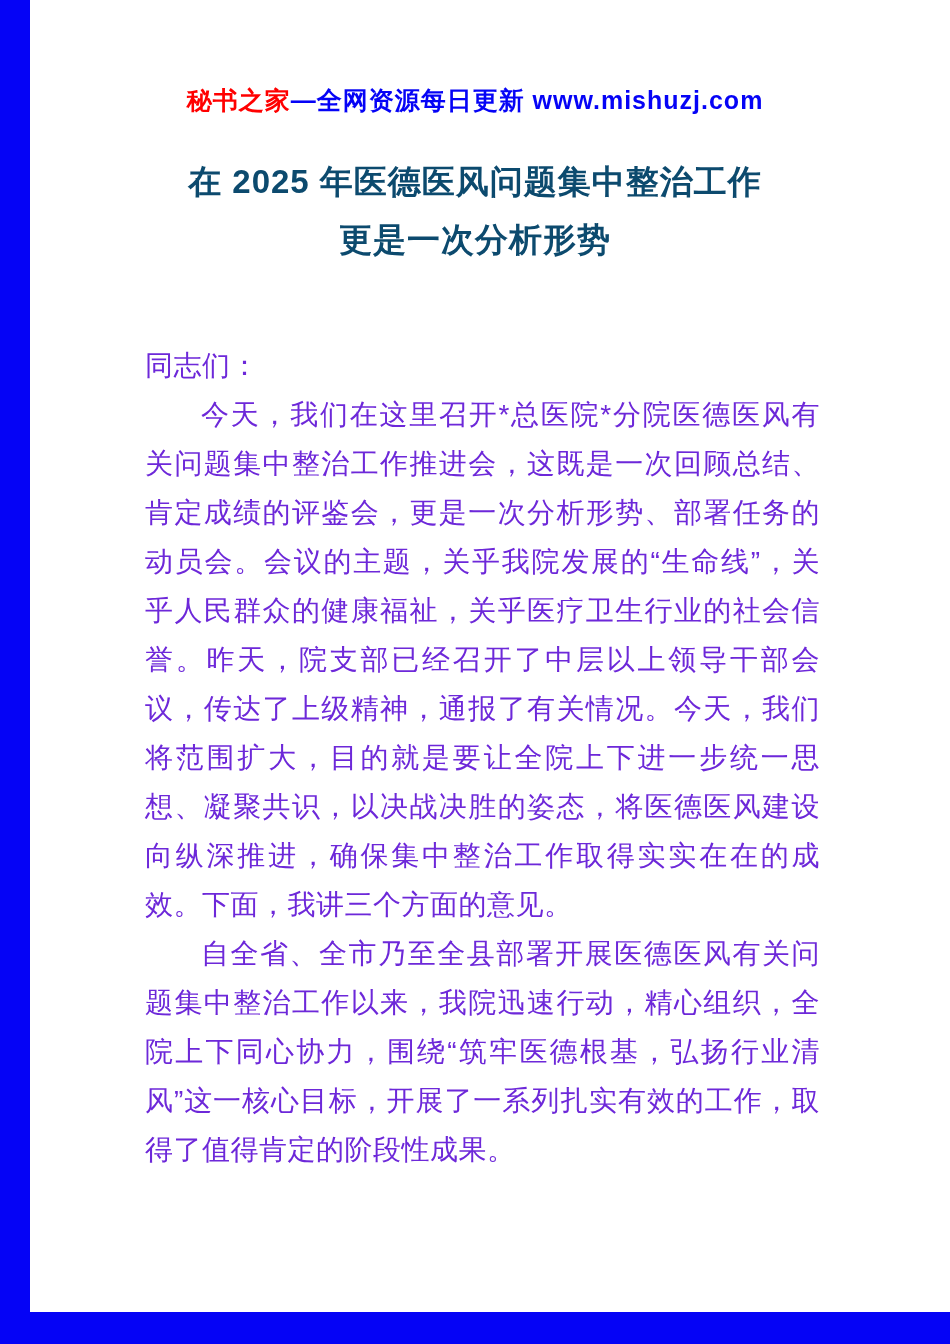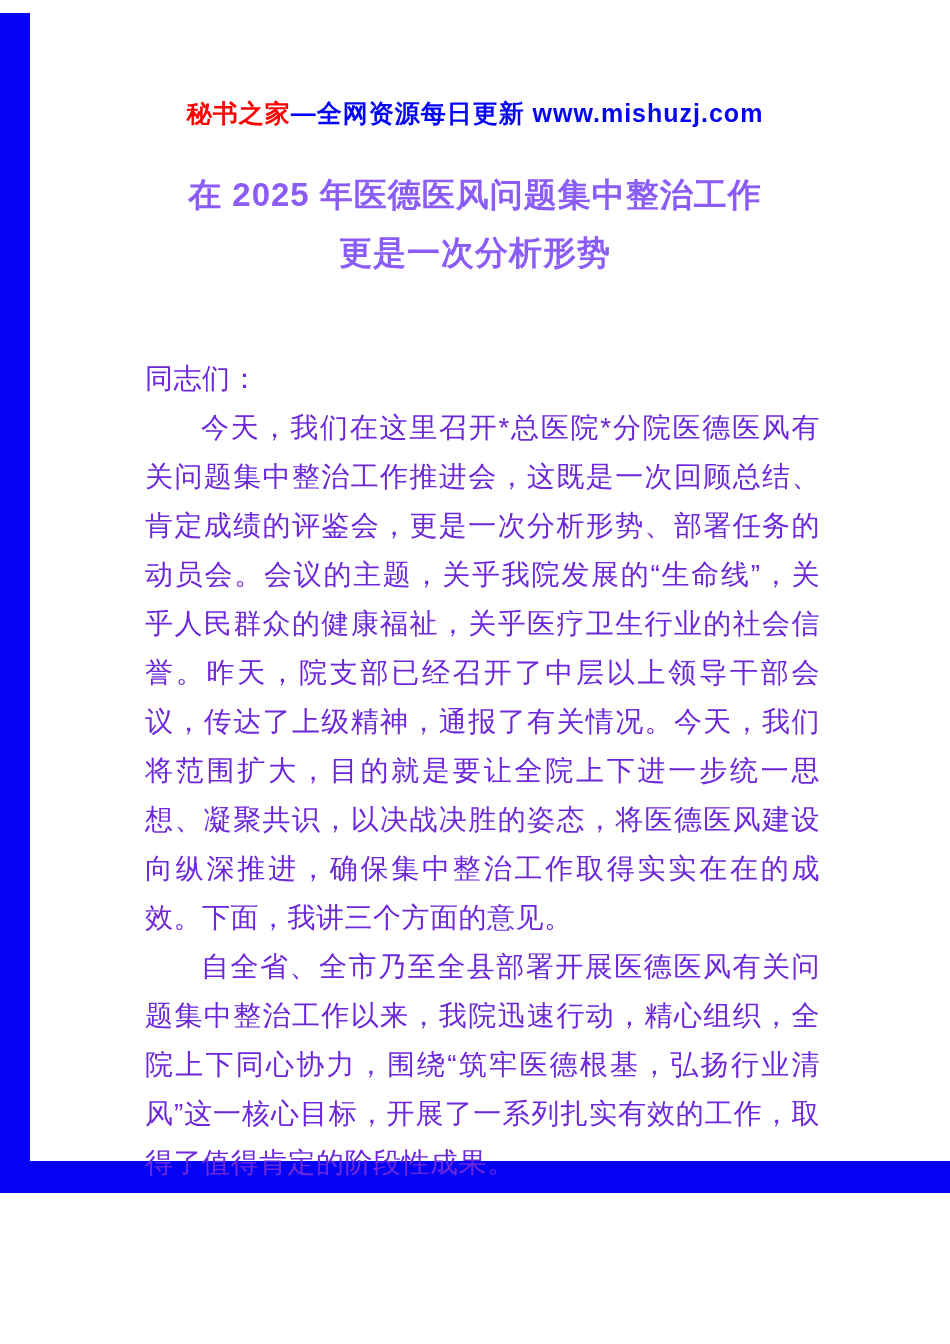--- a/index.html
+++ b/index.html
@@ -2,24 +2,23 @@
 <html><head>
 <meta charset="utf-8">
 <style>
   * { margin: 0; padding: 0; box-sizing: border-box; }
   html, body { background: #ffffff; }
   body { font-family: "Liberation Sans", "DejaVu Sans", sans-serif; }
 
   .page {
     position: relative;
     width: 950px;
-    height: 1180px;
+    height: 1344px;
     background: #ffffff;
     overflow: hidden;
-    margin-top: 13px;
   }
 
   .left-strip {
     position: absolute;
     left: 0; top: 0;
     width: 30px; height: 1344px;
     background: #0503f6;
   }
   .bottom-strip {
     position: absolute;
@@ -43,21 +42,21 @@
     white-space: nowrap;
   }
   .site-header .brand { color: #ff0000; }
   .site-header .tagline { color: #0503f6; }
 
   .doc-title {
     margin-top: 36px;
     text-align: center;
     font-size: 33px;
     font-weight: bold;
-    color: #8b5cf6;
+    color: #0c4a6e;
     line-height: 58px;
     letter-spacing: 1px;
   }
   .doc-title .title-line { display: block; }
 
   .body-text {
     margin: 72px 100px 0 115px;
     font-size: 28px;
     line-height: 49px;
     color: #6d28d9;

